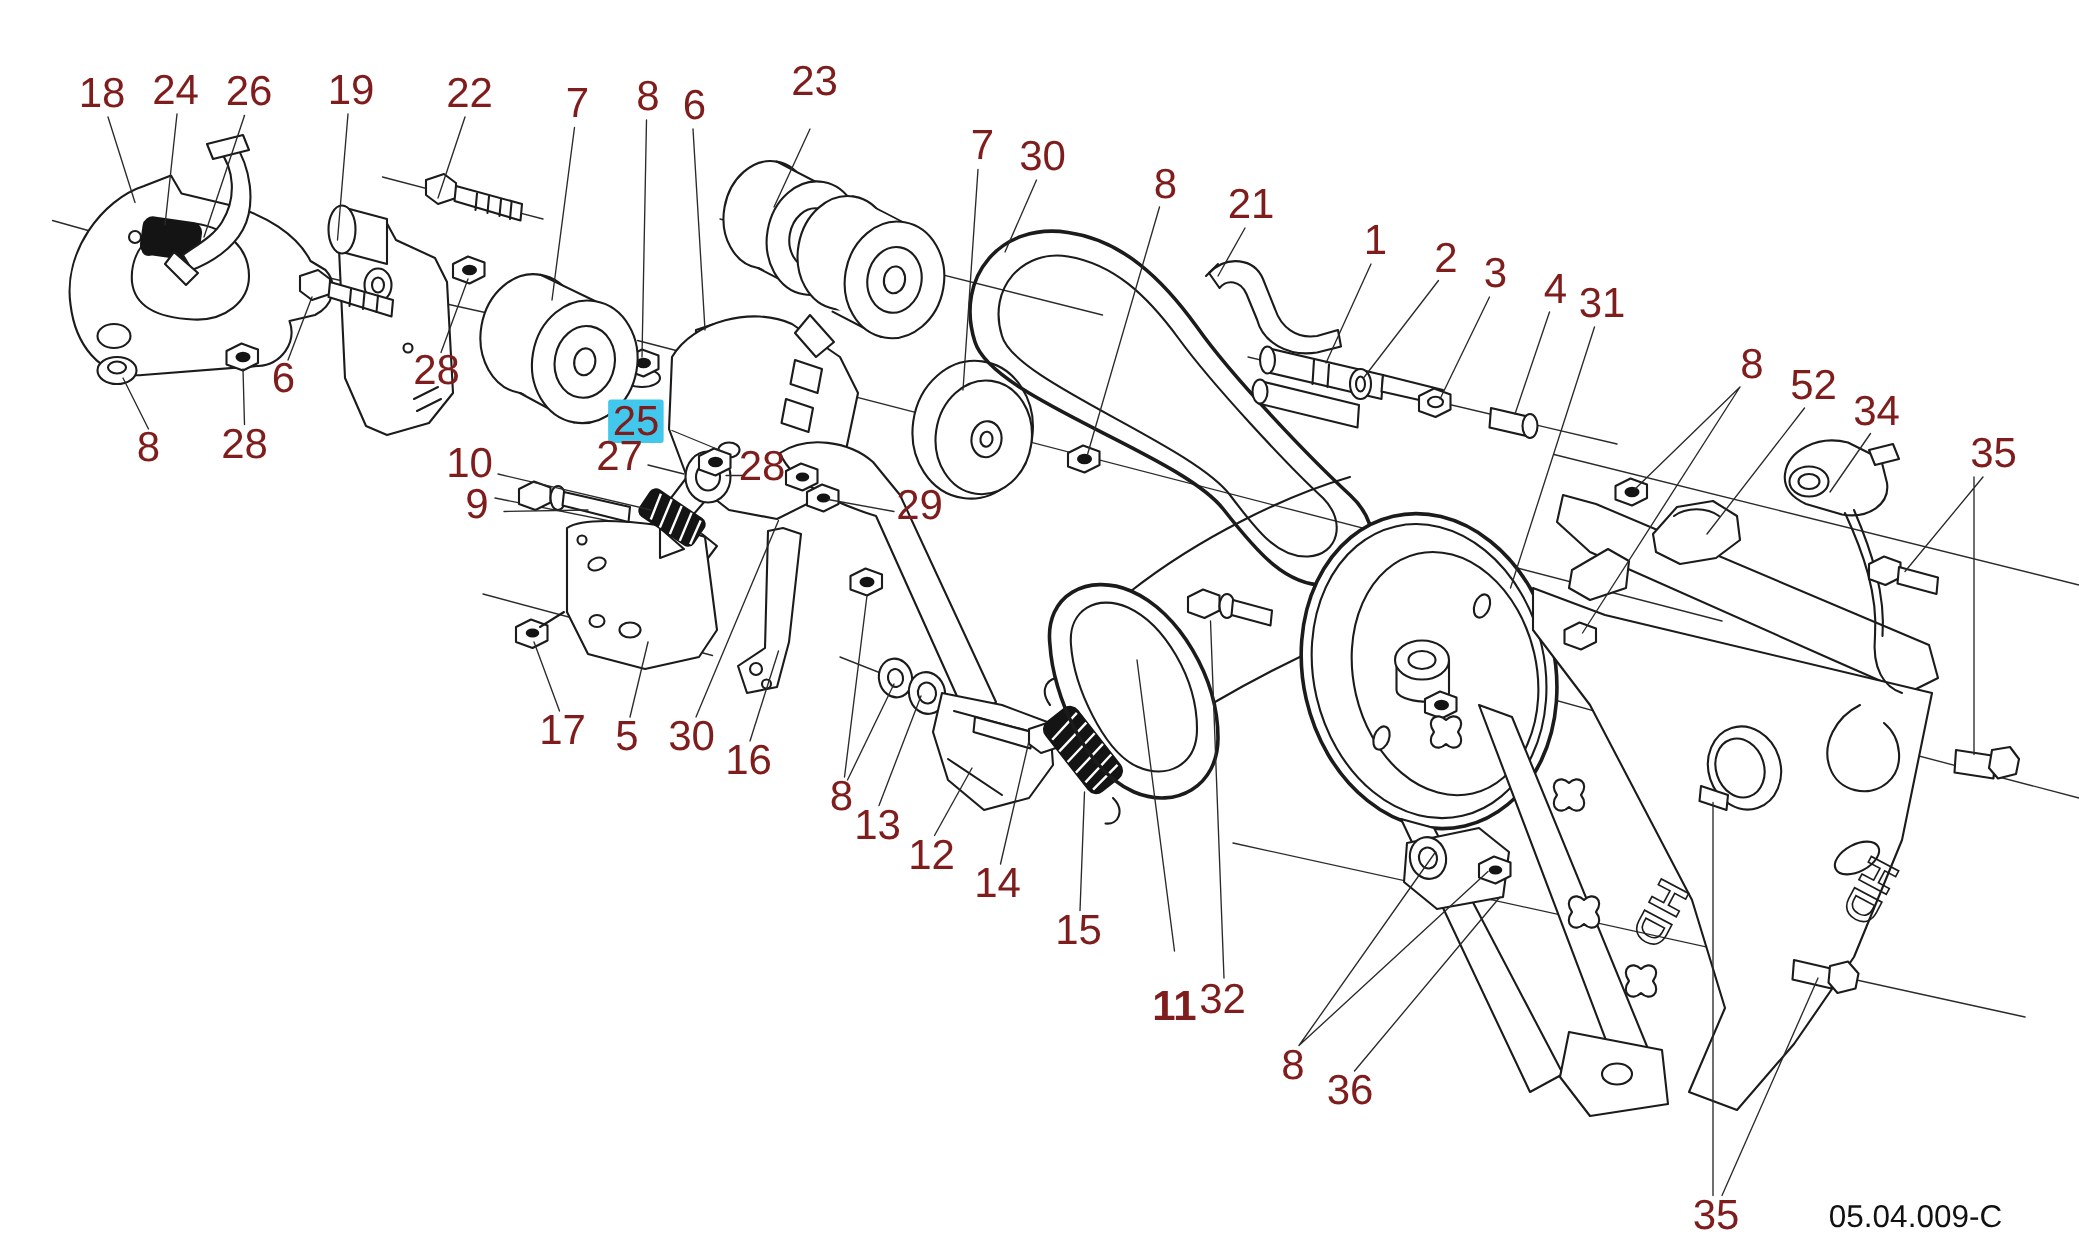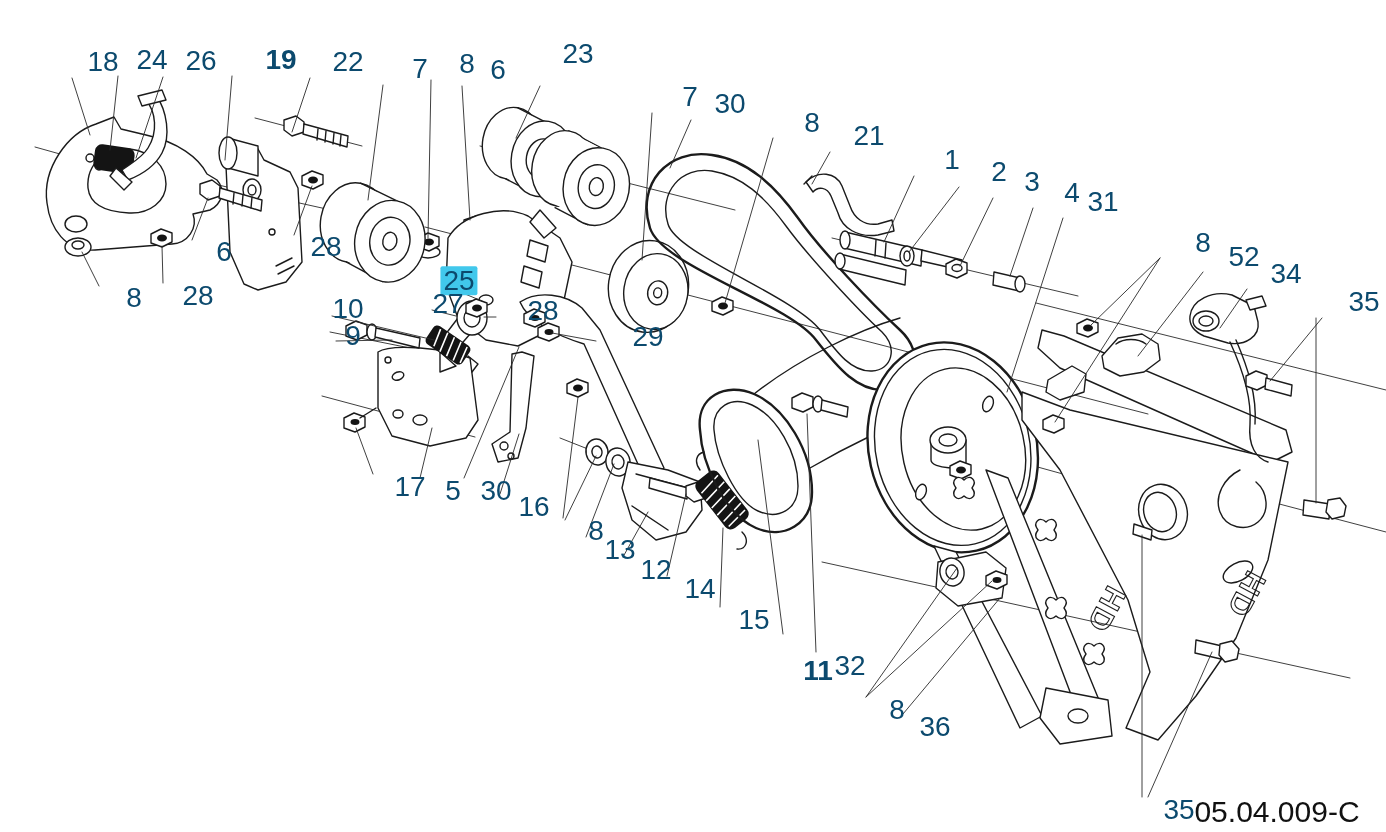--- a/index.html
+++ b/index.html
@@ -1,22 +1,22 @@
 <!DOCTYPE html>
 <html><head>
 <meta charset="utf-8">
 <style>
   html,body{margin:0;padding:0;background:#fff;}
   #stage{position:relative;width:1386px;height:832px;background:#ffffff;overflow:hidden;
          font-family:"Liberation Sans",sans-serif;}
   #art{position:absolute;left:0;top:0;}
   .callout{position:absolute;transform:translate(-50%,-50%);font-size:28px;line-height:1.05;
-           color:#0c4a6e;letter-spacing:0px;white-space:nowrap;padding:0 3px;margin-left:35px;}
+           color:#7f1d1d;letter-spacing:0px;white-space:nowrap;padding:0 3px;}
   .callout.hl{border-radius:2px;}
-  .drawno{position:absolute;transform:translate(-50%,-50%);font-size:30px;color:#111;white-space:nowrap;}
+  .drawno{position:absolute;transform:translate(-50%,-50%);font-size:21px;color:#111;white-space:nowrap;}
   .ln{stroke:#1b1b1b;fill:none;stroke-width:1.4;stroke-linejoin:round;stroke-linecap:round;}
   .wt{fill:#ffffff;}
   .blk{fill:#141414;stroke:none;}
   .thin{stroke:#2a2a2a;stroke-width:0.9;}
   .thick{stroke-width:2.4;}
   .coil{stroke:#ffffff;stroke-width:1.6;}
   .emboss{font-family:"Liberation Sans",sans-serif;font-size:30px;font-weight:bold;
           fill:none;stroke:#1b1b1b;stroke-width:1.1;letter-spacing:2px;}
 </style>
 </head>
@@ -381,21 +381,21 @@
     <path class="ln thin" d="M866,697 L957,568 M866,697 L992,581"></path>
     <path class="ln thin" d="M903,714 L1000,598"></path>
     <path class="ln thin" d="M1142,797 L1142,535 M1148,797 L1212,652"></path>
   </g>
 </svg>
 
 <div style="position:absolute;left:0;top:0;width:100%;height:100%;">
       <div class="callout" style="left: 68px; top: 62px;">18</div>
       <div class="callout" style="left: 117px; top: 60px;">24</div>
       <div class="callout" style="left: 166px; top: 61px;">26</div>
-      <div class="callout" style="left: 246px; top: 60px; font-weight: bold;">19</div>
+      <div class="callout" style="left: 234px; top: 60px;">19</div>
       <div class="callout" style="left: 313px; top: 62px;">22</div>
       <div class="callout" style="left: 385px; top: 69px;">7</div>
       <div class="callout" style="left: 432px; top: 64px;">8</div>
       <div class="callout" style="left: 463px; top: 70px;">6</div>
       <div class="callout" style="left: 543px; top: 54px;">23</div>
       <div class="callout" style="left: 655px; top: 97px;">7</div>
       <div class="callout" style="left: 695px; top: 104px;">30</div>
       <div class="callout" style="left: 777px; top: 123px;">8</div>
       <div class="callout" style="left: 834px; top: 136px;">21</div>
       <div class="callout" style="left: 917px; top: 160px;">1</div>

